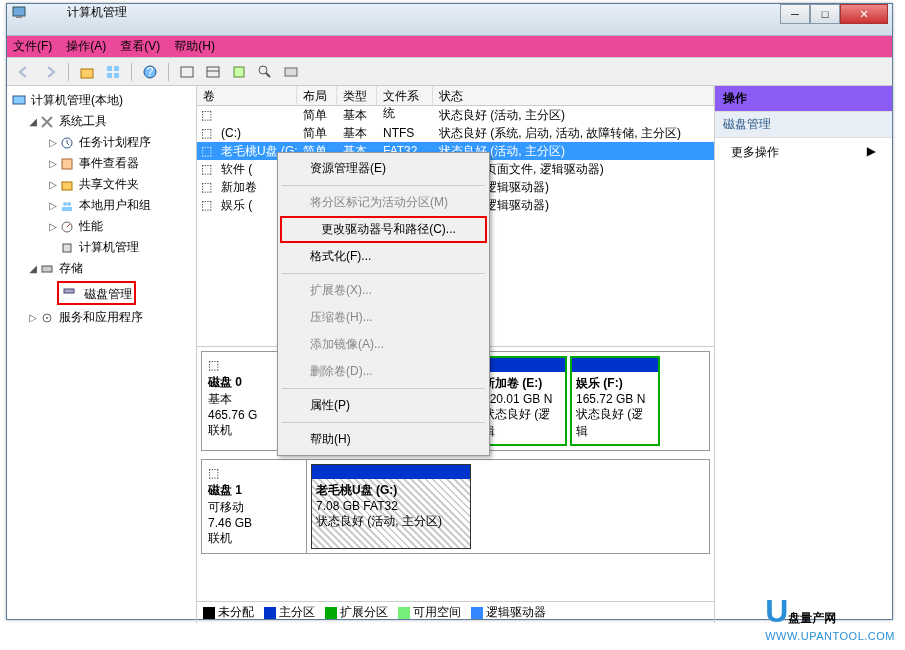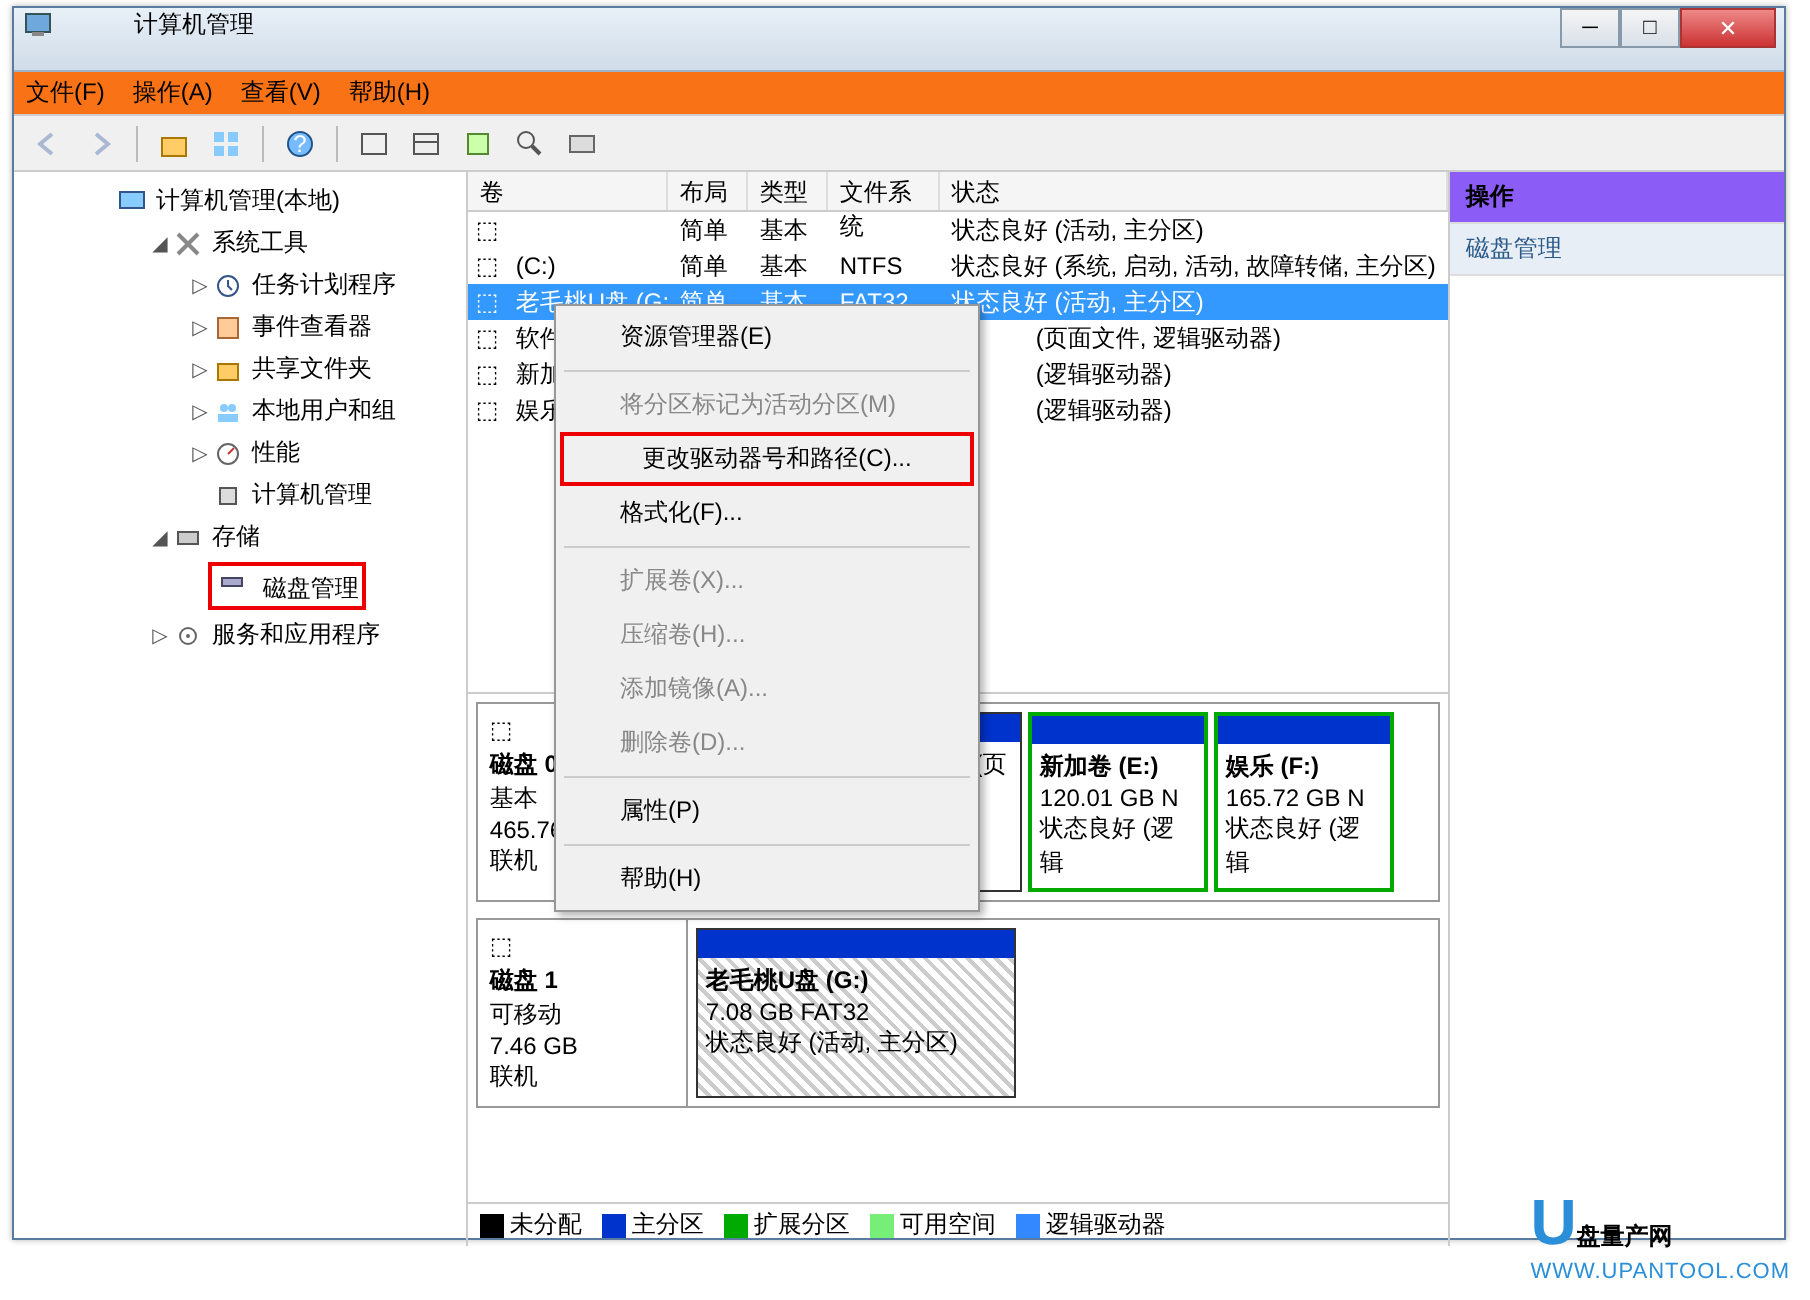--- a/index.html
+++ b/index.html
@@ -9,29 +9,29 @@
 
 .titlebar { height: 32px; background: linear-gradient(#e8f0f8, #d0dce8); display: flex; padding: 0 4px; border-bottom: 1px solid #9db3c8; gap: 34px; }
 .titlebar-icon { width: 16px; height: 16px; margin-right: 6px; }
 .titlebar-text { flex: 1; color: #000; }
 .win-btns { display: flex; gap: 0; }
 .win-btn { width: 30px; height: 20px; border: 1px solid #8899aa; background: linear-gradient(#f5f5f5,#d8e0e8); display: flex; align-items: center; justify-content: center; font-size: 11px; cursor: pointer; }
 .win-btn.min { border-radius: 0; }
 .win-btn.max { }
 .win-btn.close { width: 48px; background: linear-gradient(#e88,#c33); color: #fff; border-color: #a33; }
 
-.menubar { height: 22px; background: #f97316; border-bottom: 1px solid #ccc; display: flex; align-items: center; padding: 0 6px; gap: 14px; }
+.menubar { height: 22px; background: #ec4899; border-bottom: 1px solid #ccc; display: flex; align-items: center; padding: 0 6px; gap: 14px; }
 .menubar span { cursor: pointer; }
 
 .toolbar { height: 28px; background: #f0f0f0; border-bottom: 1px solid #ccc; display: flex; align-items: center; padding: 0 6px; gap: 4px; }
 .tbtn { width: 22px; height: 22px; display: flex; align-items: center; justify-content: center; cursor: pointer; }
 .tbtn.disabled { opacity: 0.4; }
 .tsep { width: 1px; height: 18px; background: #bbb; margin: 0 3px; }
 
-.body-area { display: flex; height: calc(100% - 78px); margin-left: 47px; }
+.body-area { display: flex; height: calc(100% - 78px); }
 
 .left-pane { width: 190px; border-right: 1px solid #ccc; padding: 4px; overflow: hidden; }
 .tree-item { display: flex; align-items: center; padding: 2px 0; cursor: pointer; white-space: nowrap; }
 .tree-item .exp { width: 12px; text-align: center; color: #555; font-size: 10px; }
 .tree-item .ticon { width: 16px; height: 16px; margin-right: 4px; display: inline-flex; align-items: center; justify-content: center; }
 .tree-indent-1 { padding-left: 16px; }
 .tree-indent-2 { padding-left: 36px; }
 .red-box { border: 2px solid #e00; padding: 0 2px; margin-left: -2px; }
 
 .mid-pane { flex: 1; display: flex; flex-direction: column; border-right: 1px solid #ccc; position: relative; }
@@ -391,20 +391,24 @@
         <span><span class="lsw" style="background:#0033cc"></span><span>主分区</span></span>
         <span><span class="lsw" style="background:#0a0"></span><span>扩展分区</span></span>
         <span><span class="lsw" style="background:#7e7"></span><span>可用空间</span></span>
         <span><span class="lsw" style="background:#38f"></span><span>逻辑驱动器</span></span>
       </div>
     </div>
 
     <div class="right-pane">
       <div class="rhead">操作</div>
       <div class="rsub">磁盘管理</div>
+      <div class="ritem">
+        <span>更多操作</span>
+        <span>▶</span>
+      </div>
     </div>
 
   </div>
 </div>
 
 <div class="context-menu">
   <div class="cm-item">资源管理器(E)</div>
   <div class="cm-sep"></div>
   <div class="cm-item disabled">将分区标记为活动分区(M)</div>
   <div class="cm-item cm-highlight">更改驱动器号和路径(C)...</div>

